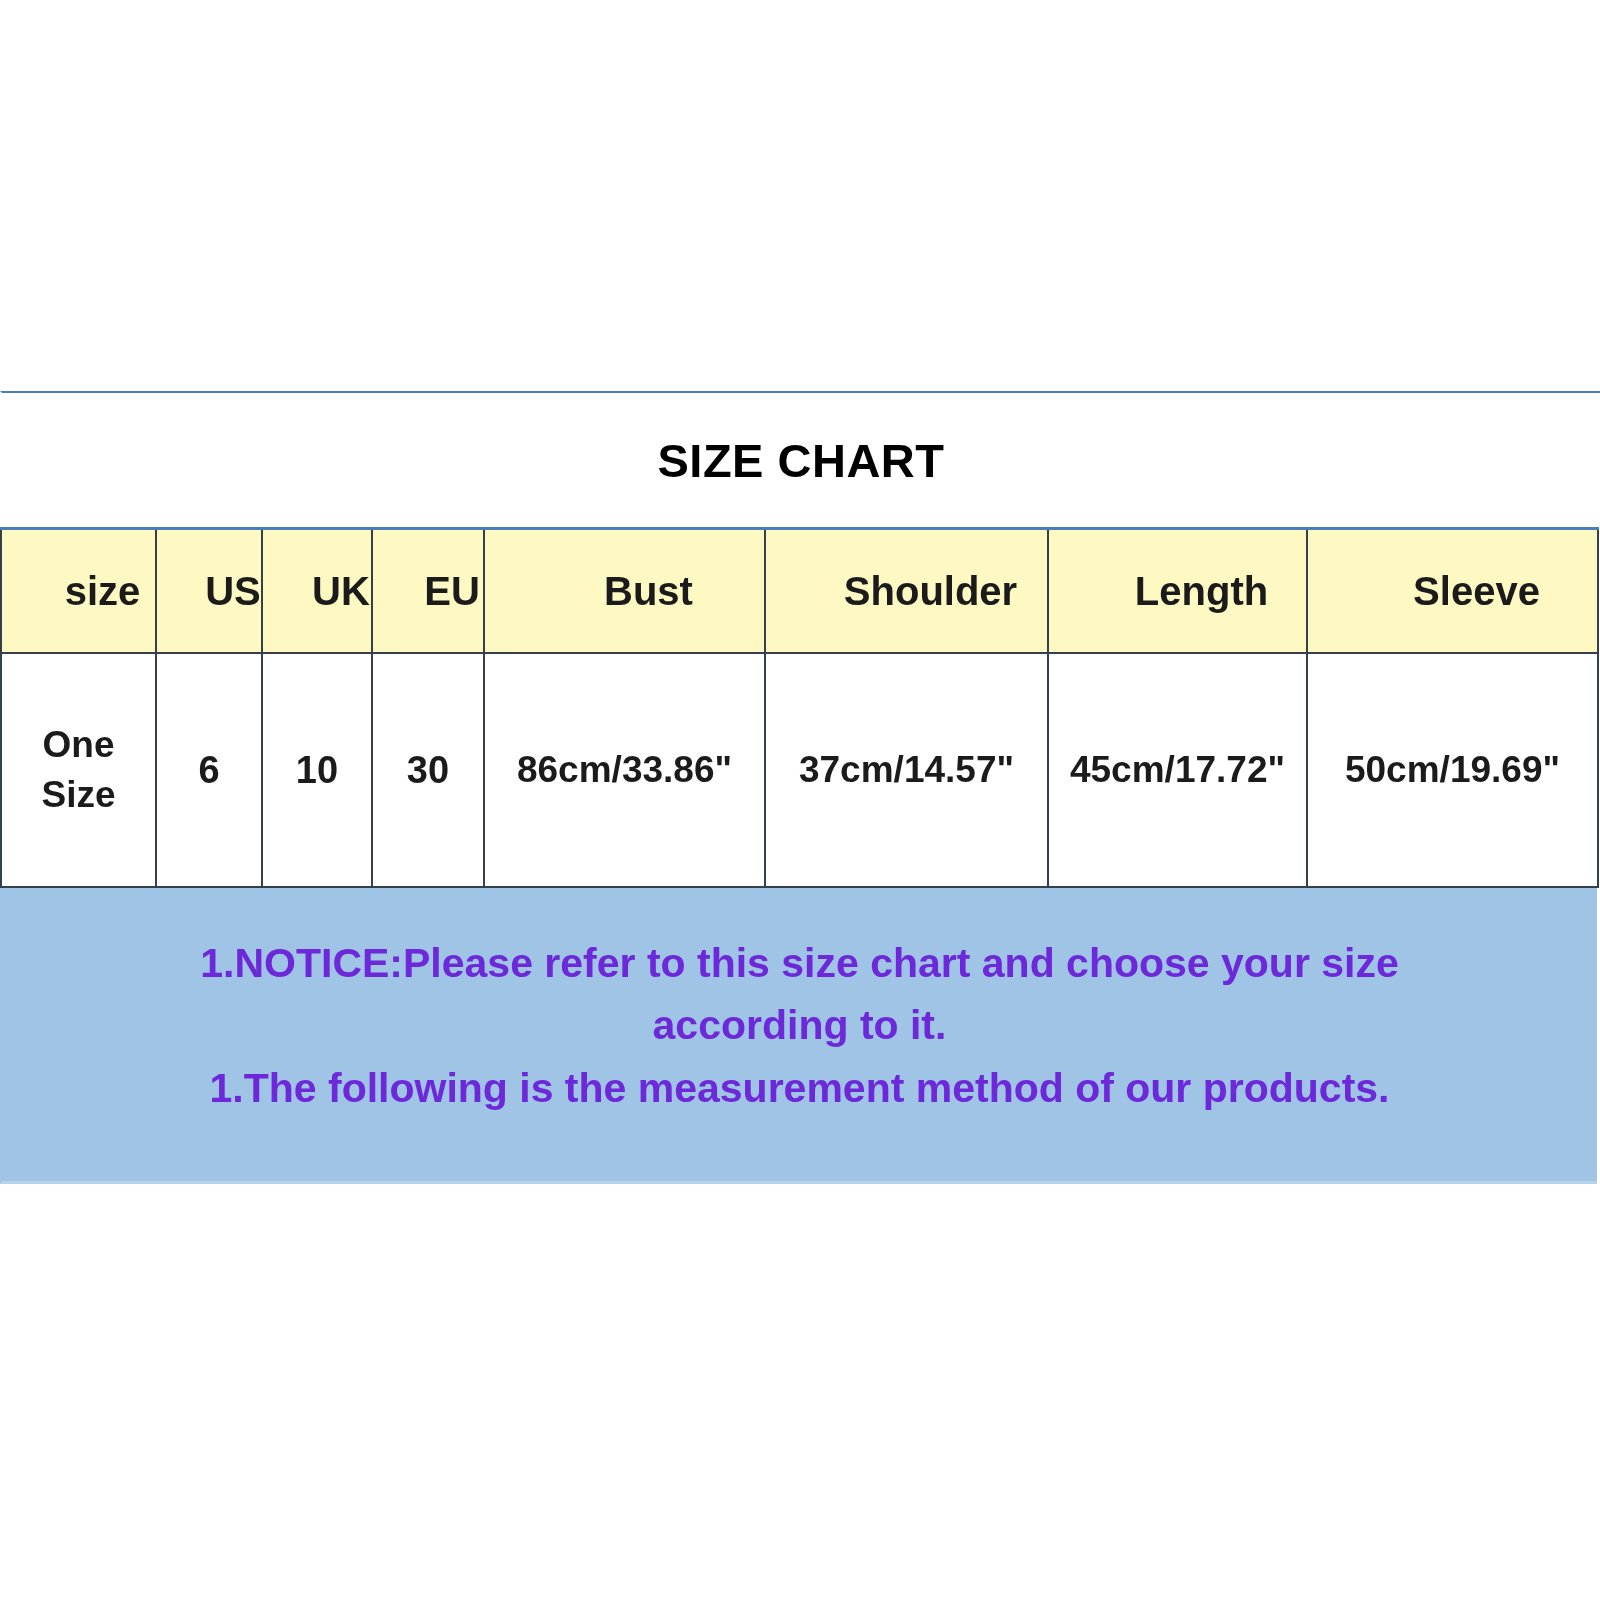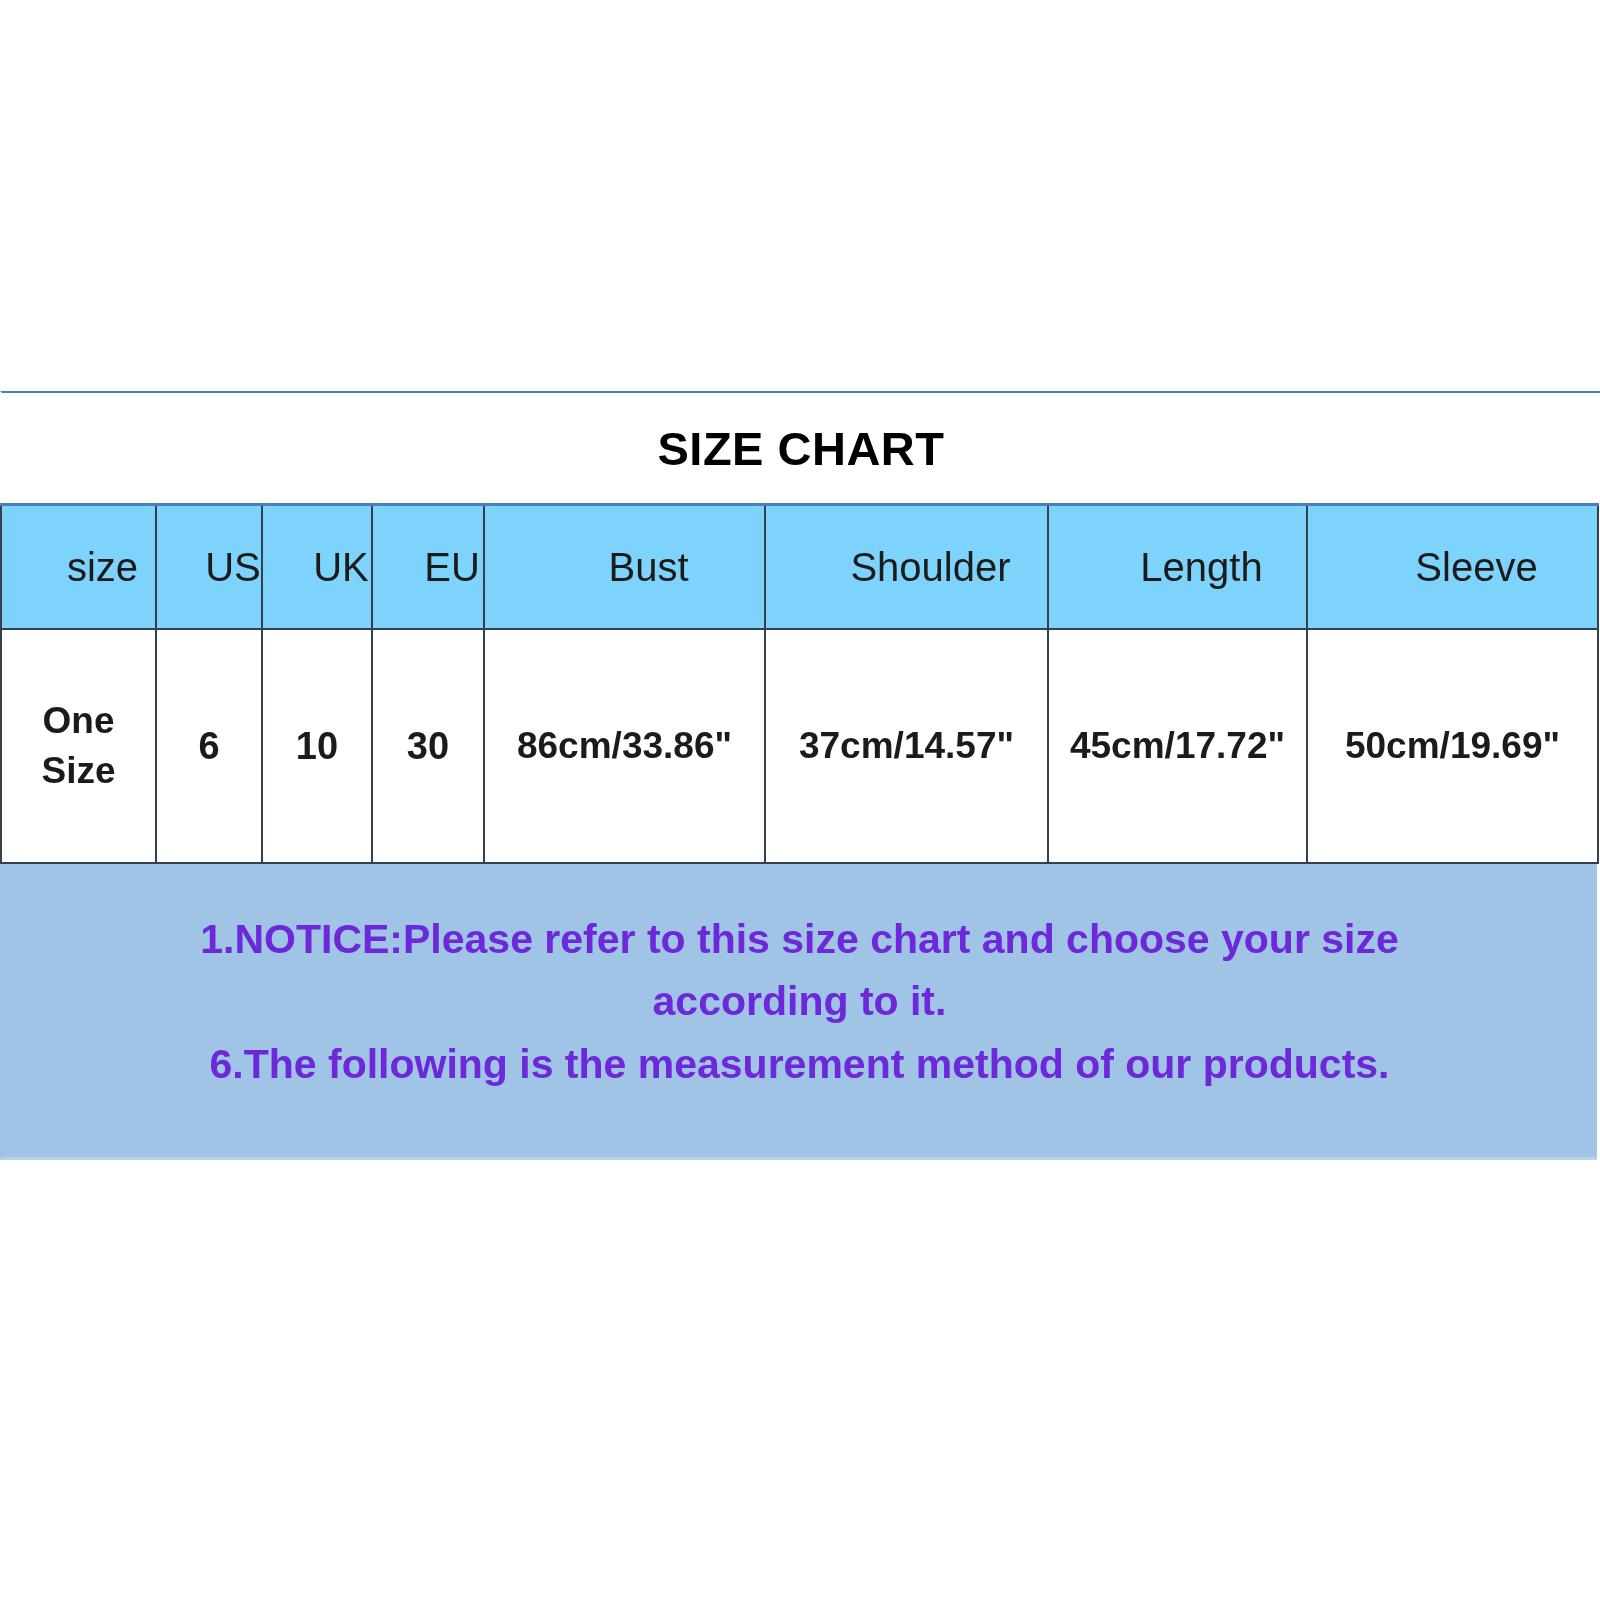--- a/index.html
+++ b/index.html
@@ -20,21 +20,21 @@
     left: 0;
     top: 391px;
     width: 1600px;
   }
 
   
   .title-band {
     background: #ffffff;
     border-top: 2px solid #4a7ebb;
     border-left: 2px solid #ffffff;
-    height: 112px;
+    height: 136px;
     display: flex;
     align-items: center;
     justify-content: center;
     box-sizing: border-box;
   }
   .title-text {
     font-size: 47px;
     font-weight: bold;
     color: #000000;
     letter-spacing: 0.5px;
@@ -52,24 +52,24 @@
   table.size-table td {
     border: 2px solid #35404d;
     padding: 0;
     text-align: center;
     vertical-align: middle;
     color: #1b1b1b;
     font-family: "Liberation Sans", sans-serif;
   }
 
   thead tr.header-row th {
-    background: #7dd3fc;
+    background: #fef9c3;
     height: 122px;
     font-size: 40px;
-    font-weight: normal;
+    font-weight: bold;
     border-top: 3px solid #4a7ebb;
     padding-left: 48px;
   }
 
   tbody tr.data-row td {
     background: #ffffff;
     height: 232px;
     font-size: 38px;
     font-weight: bold;
   }
@@ -156,16 +156,16 @@
         <td class="measure">86cm/33.86"</td>
         <td class="measure">37cm/14.57"</td>
         <td class="measure">45cm/17.72"</td>
         <td class="measure">50cm/19.69"</td>
       </tr>
     </tbody>
   </table>
 
   <div class="notice-block">
     <div class="notice-line wrap">1.NOTICE:Please refer to this size chart and choose your size according to it.</div>
-    <div class="notice-line">6.The following is the measurement method of our products.</div>
+    <div class="notice-line">1.The following is the measurement method of our products.</div>
   </div>
 
 </div>
 
 </body></html>

